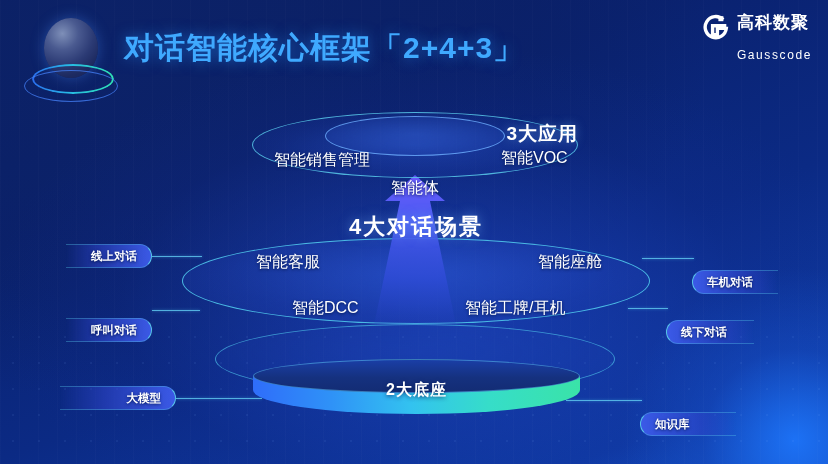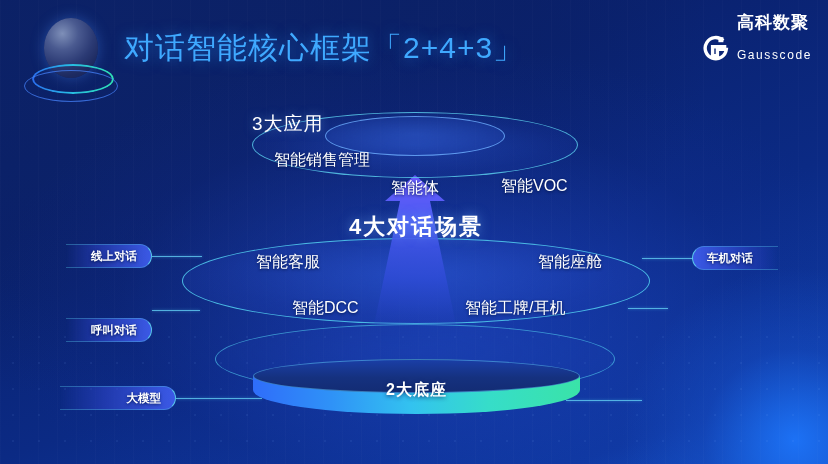--- a/index.html
+++ b/index.html
@@ -43,24 +43,24 @@
     -webkit-mask:linear-gradient(#000 0 0) padding-box, linear-gradient(#000 0 0);
     -webkit-mask-composite:xor;mask-composite:exclude;
     filter:drop-shadow(0 0 6px rgba(50,200,220,.75));
   }
   .orb-ring2{
     position:absolute;left:0px;top:58px;width:92px;height:30px;border-radius:50%;
     border:1px solid rgba(70,130,250,.75);
   }
   .title{
     position:absolute;left:124px;top:28px;
-    font-size:30px;font-weight:400;letter-spacing:1px;color:#3fa9ff;
+    font-size:30px;font-weight:700;letter-spacing:1px;color:#3fa9ff;
     text-shadow:0 0 14px rgba(40,150,255,.55);white-space:nowrap;
   }
-  .logo{position:absolute;right:16px;top:14px;display:flex;align-items:flex-end;gap:8px;}
+  .logo{position:absolute;right:16px;top:14px;display:flex;align-items:flex-start;gap:8px;}
   .logo-mark{position:relative;width:26px;height:26px;flex:0 0 26px;}
   .logo-txt{display:flex;flex-direction:column;line-height:1;}
   .logo-cn{color:#fff;font-size:17px;font-weight:700;letter-spacing:1px;}
   .logo-en{color:#fff;font-size:12px;letter-spacing:1.6px;margin-top:18px;}
 
   
   .ell{position:absolute;border-radius:50%;box-sizing:border-box;}
 
   .ell-top-outer{
     left:252px;top:112px;width:326px;height:66px;
@@ -103,32 +103,32 @@
   }
   .cyl-label{
     position:absolute;left:0;top:12px;width:327px;text-align:center;
     color:#ffffff;font-size:16px;font-weight:700;letter-spacing:1px;
     text-shadow:0 1px 4px rgba(0,30,90,.8);
   }
 
   
   .lbl{position:absolute;color:#ffffff;white-space:nowrap;}
   .big-3{
-    left:252px;top:111px;width:326px;text-align:left;
-    font-size:19px;font-weight:400;letter-spacing:1px;
+    left:252px;top:121px;width:326px;text-align:right;
+    font-size:19px;font-weight:700;letter-spacing:1px;
     text-shadow:0 0 10px rgba(120,190,255,.5);
   }
   .big-4{
     left:182px;top:212px;width:468px;text-align:center;
     font-size:22px;font-weight:700;letter-spacing:2px;
     text-shadow:0 0 12px rgba(120,190,255,.55);
   }
   .sm{font-size:16px;font-weight:400;text-shadow:0 1px 3px rgba(0,20,70,.9);}
   .t-sales{left:274px;top:150px;}
-  .t-voc{left:501px;top:148px;margin-top:28px;}
+  .t-voc{left:501px;top:148px;}
   .t-agent{left:391px;top:178px;}
   .t-kefu{left:256px;top:252px;}
   .t-cabin{left:538px;top:252px;}
   .t-dcc{left:292px;top:298px;}
   .t-badge{left:465px;top:298px;}
 
   
   .pill{
     position:absolute;height:24px;line-height:24px;
     font-size:11.5px;font-weight:700;color:#ffffff;
@@ -143,20 +143,21 @@
     border-top:1px solid rgba(90,205,235,.35);
     border-bottom:1px solid rgba(90,205,235,.35);
   }
   .pill-r{   
     justify-content:flex-start;padding-left:14px;
     background:linear-gradient(270deg, rgba(40,60,190,0) 0%, rgba(48,70,205,.55) 38%, rgba(62,92,235,.95) 100%);
     border-radius:14px 0 0 14px;
     border-left:1.2px solid rgba(90,205,235,.95);
     border-top:1px solid rgba(90,205,235,.35);
     border-bottom:1px solid rgba(90,205,235,.35);
+    margin-top:24px;
   }
   .p-online{left:66px;top:244px;width:86px;}
   .p-call{left:66px;top:298px;width:86px;margin-top:20px;}
   .p-llm{left:60px;top:386px;width:116px;}
   .p-car{left:692px;top:246px;width:86px;}
   .p-offline{left:666px;top:296px;width:88px;}
   .p-kb{left:640px;top:388px;width:96px;}
 
   .conn{position:absolute;height:1px;background:rgba(95,200,240,.85);box-shadow:0 0 3px rgba(80,200,240,.6);}
   .c1{left:152px;top:256px;width:50px;}
@@ -239,13 +240,15 @@
   <div class="conn c3"></div>
   <div class="conn c4"></div>
   <div class="conn c5"></div>
   <div class="conn c6"></div>
 
   <div class="pill pill-l p-online">线上对话</div>
   <div class="pill pill-l p-call">呼叫对话</div>
   <div class="pill pill-l p-llm">大模型</div>
 
   <div class="pill pill-r p-car">车机对话</div>
+  <div class="pill pill-r p-offline">线下对话</div>
+  <div class="pill pill-r p-kb">知识库</div>
 </div>
 
 </body></html>

